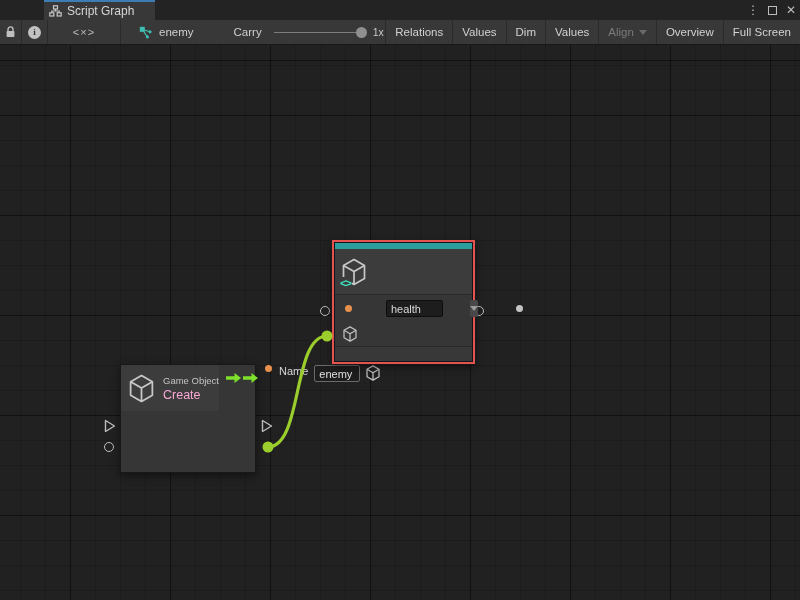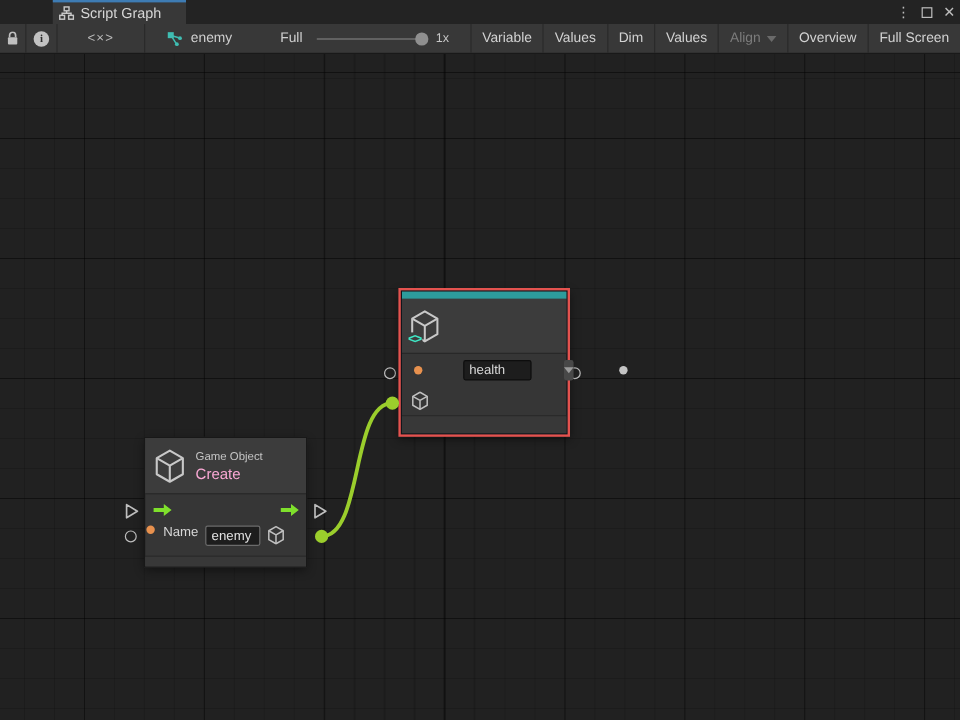--- a/index.html
+++ b/index.html
@@ -43,21 +43,21 @@
   .canvas { position:absolute; left:0; top:45px; width:800px; height:555px; background-color:#212121;
     background-image:
       repeating-linear-gradient(to right, rgba(0,0,0,0.38) 0 1px, transparent 1px 100px),
       repeating-linear-gradient(to bottom, rgba(0,0,0,0.38) 0 1px, transparent 1px 100px),
       repeating-linear-gradient(to right, rgba(0,0,0,0.14) 0 1px, transparent 1px 25px),
       repeating-linear-gradient(to bottom, rgba(0,0,0,0.14) 0 1px, transparent 1px 25px);
     background-position:70px 70px, 70px 70px, 20px 20px, 20px 20px; }
 
   
   .node { position:absolute; box-shadow:0 3px 8px rgba(0,0,0,0.45); }
-  .node-inner { width:100%; height:100%; display:flex; flex-direction:column; }
+  .node-inner { width:100%; height:100%; display:flex; flex-direction:row; }
   .sep { height:1px; background:#282828; flex:none; }
 
   .create-node { left:120px; top:319px; width:136px; height:109px; background:#363636; border:1px solid #181818; z-index:2; }
   .cn-header { height:46px; background:#3c3c3c; display:flex; align-items:center; gap:9px; padding-left:8px; flex:none; }
   .cn-titles { display:flex; flex-direction:column; gap:2px; }
   .cn-category { font-size:9.5px; color:#c4c4c4; }
   .cn-title { font-size:12.5px; color:#f9a8d4; }
   .cn-row1 { height:26px; display:flex; align-items:center; justify-content:space-between; padding:0 5px 0 6px; flex:none; }
   .cn-row2 { height:25px; display:flex; padding-left:1px; flex:none; }
   .cn-footer { flex:1; background:#383838; }
@@ -142,30 +142,30 @@
           <path d="M3.5 3.5 L10 5.5 M3.5 3.5 L8 10.5" fill="none"></path>
           <rect x="0.8" y="0.8" width="5" height="5" stroke="none"></rect>
           <circle cx="11" cy="5.8" r="1.6" stroke="none"></circle>
           <circle cx="8.4" cy="10.8" r="1.6" stroke="none"></circle>
         </g>
       </svg>
     </span>
     <span class="breadcrumb-label">enemy</span>
   </div>
   <div class="zoom-group">
-    <span class="zoom-label">Full</span>
+    <span class="zoom-label">Carry</span>
     <span class="zoom-track">
       <span class="zoom-thumb"></span>
     </span>
     <span class="zoom-value">1x</span>
   </div>
   <div class="toolbar-spacer"></div>
   <div class="tbtn-group">
     <div class="tbtn">
-        <span>Variable</span>
+        <span>Relations</span>
       </div>
     <div class="tbtn">
         <span>Values</span>
       </div>
     <div class="tbtn">
         <span>Dim</span>
       </div>
     <div class="tbtn">
         <span>Values</span>
       </div>

